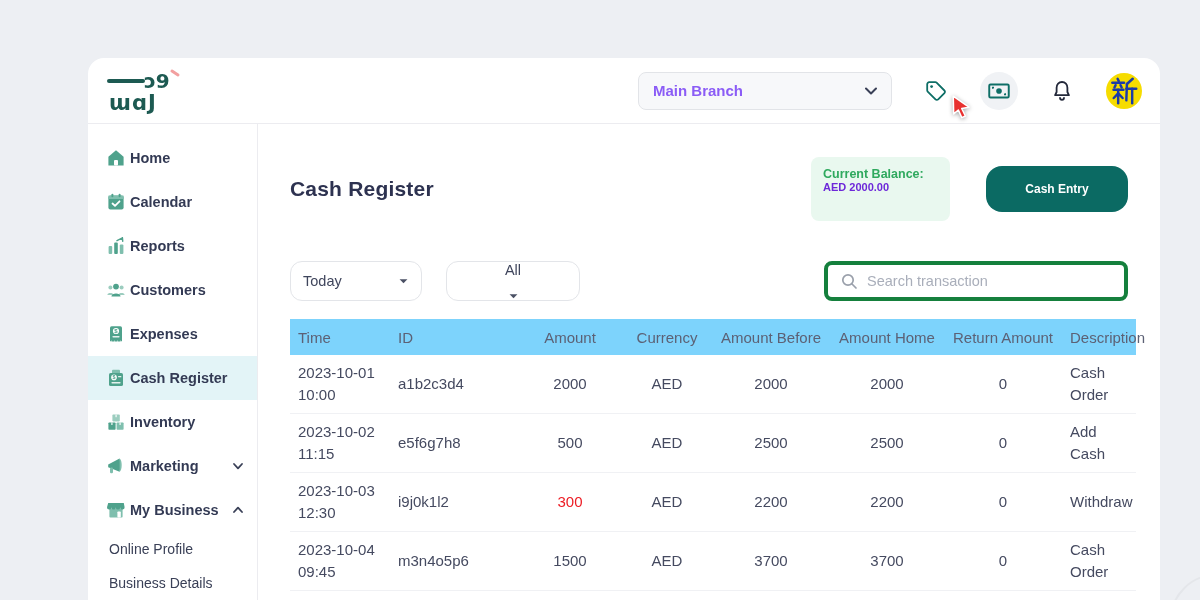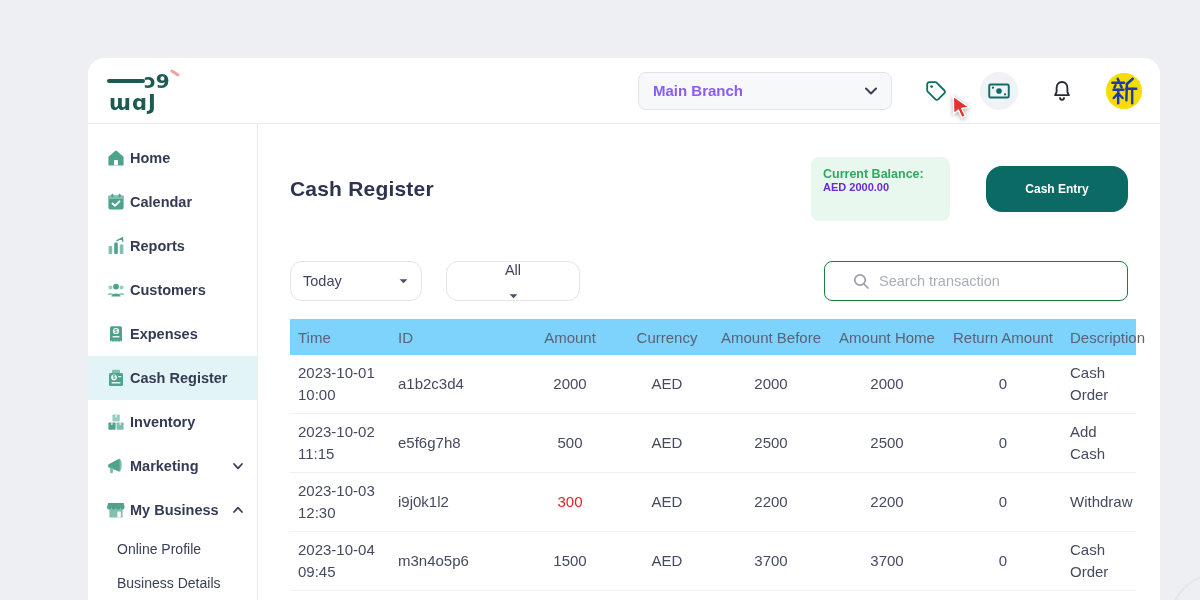--- a/index.html
+++ b/index.html
@@ -30,21 +30,21 @@
   .sr { position:absolute; width:1px; height:1px; overflow:hidden; clip:rect(0 0 0 0); }
 
   
   .body-row { display:flex; height:490px; }
   .sidebar { width:170px; border-right:1px solid #ececf0; padding-top:12px; flex:0 0 auto; }
   .side-item { height:44px; display:flex; align-items:center; gap:4px; padding:0 12px 0 18px; cursor:pointer; }
   .side-item.selected { background:#e3f4f7; }
   .side-item .ic { width:20px; height:20px; flex:0 0 auto; display:flex; }
   .side-item .lbl { font-size:14.5px; font-weight:700; color:#333a54; flex:1; white-space:nowrap; }
   .side-item .chev { width:14px; height:14px; display:flex; }
-  .sub-item { height:34px; display:flex; align-items:center; padding-left:29px;
+  .sub-item { height:34px; display:flex; align-items:center; padding-left:21px;
     font-size:14px; font-weight:500; color:#3a4057; cursor:pointer; white-space:nowrap; }
 
   .main { flex:1; padding:0 32px; min-width:0; }
 
   
   .page-head { margin-top:33px; display:flex; align-items:center; }
   .page-title { font-size:21px; font-weight:700; color:#2d3250; letter-spacing:.2px; flex:1; }
   .balance-card { width:139px; min-height:64px; background:#e9f8ef; border-radius:8px;
     padding:10px 12px; margin-right:36px; }
   .balance-card .bl { font-size:12.5px; font-weight:700; color:#2fa95e; }
@@ -53,22 +53,22 @@
     border-radius:16px; font-size:12px; font-weight:700; cursor:pointer;
     font-family:"Liberation Sans", sans-serif; }
 
   
   .filters { margin-top:40px; display:flex; align-items:center; gap:24px; }
   .dd { height:40px; border:1px solid #e3e5e9; border-radius:12px; background:#fff;
     display:flex; align-items:center; padding:0 12px; cursor:pointer; }
   .dd .lbl { font-size:14.5px; color:#3f455c; flex:1; }
   .dd-date { width:132px; }
   .dd-type { width:134px;flex-direction:column; }
-  .search-box { margin-left:auto; width:304px; height:40px; border:1px solid #15803d;
-    border-radius:8px; display:flex; align-items:center; padding:0 27px; gap:9px; background:#fff; }
+  .search-box { margin-left:auto; width:304px; height:40px; border:4px solid #15803d;
+    border-radius:8px; display:flex; align-items:center; padding:0 12px; gap:9px; background:#fff; }
   .search-box input { border:none; outline:none; flex:1; font-size:14.5px; color:#3f455c;
     font-family:"Liberation Sans", sans-serif; background:transparent; }
   .search-box input::placeholder { color:#a9aeba; }
 
   
   .table-wrap { margin-top:18px; }
   table { border-collapse:collapse; table-layout:fixed; width:846px; }
   col.c-time{width:100px} col.c-id{width:128px} col.c-amount{width:104px}
   col.c-curr{width:90px}  col.c-before{width:118px} col.c-after{width:114px}
   col.c-return{width:118px} col.c-desc{width:74px}

